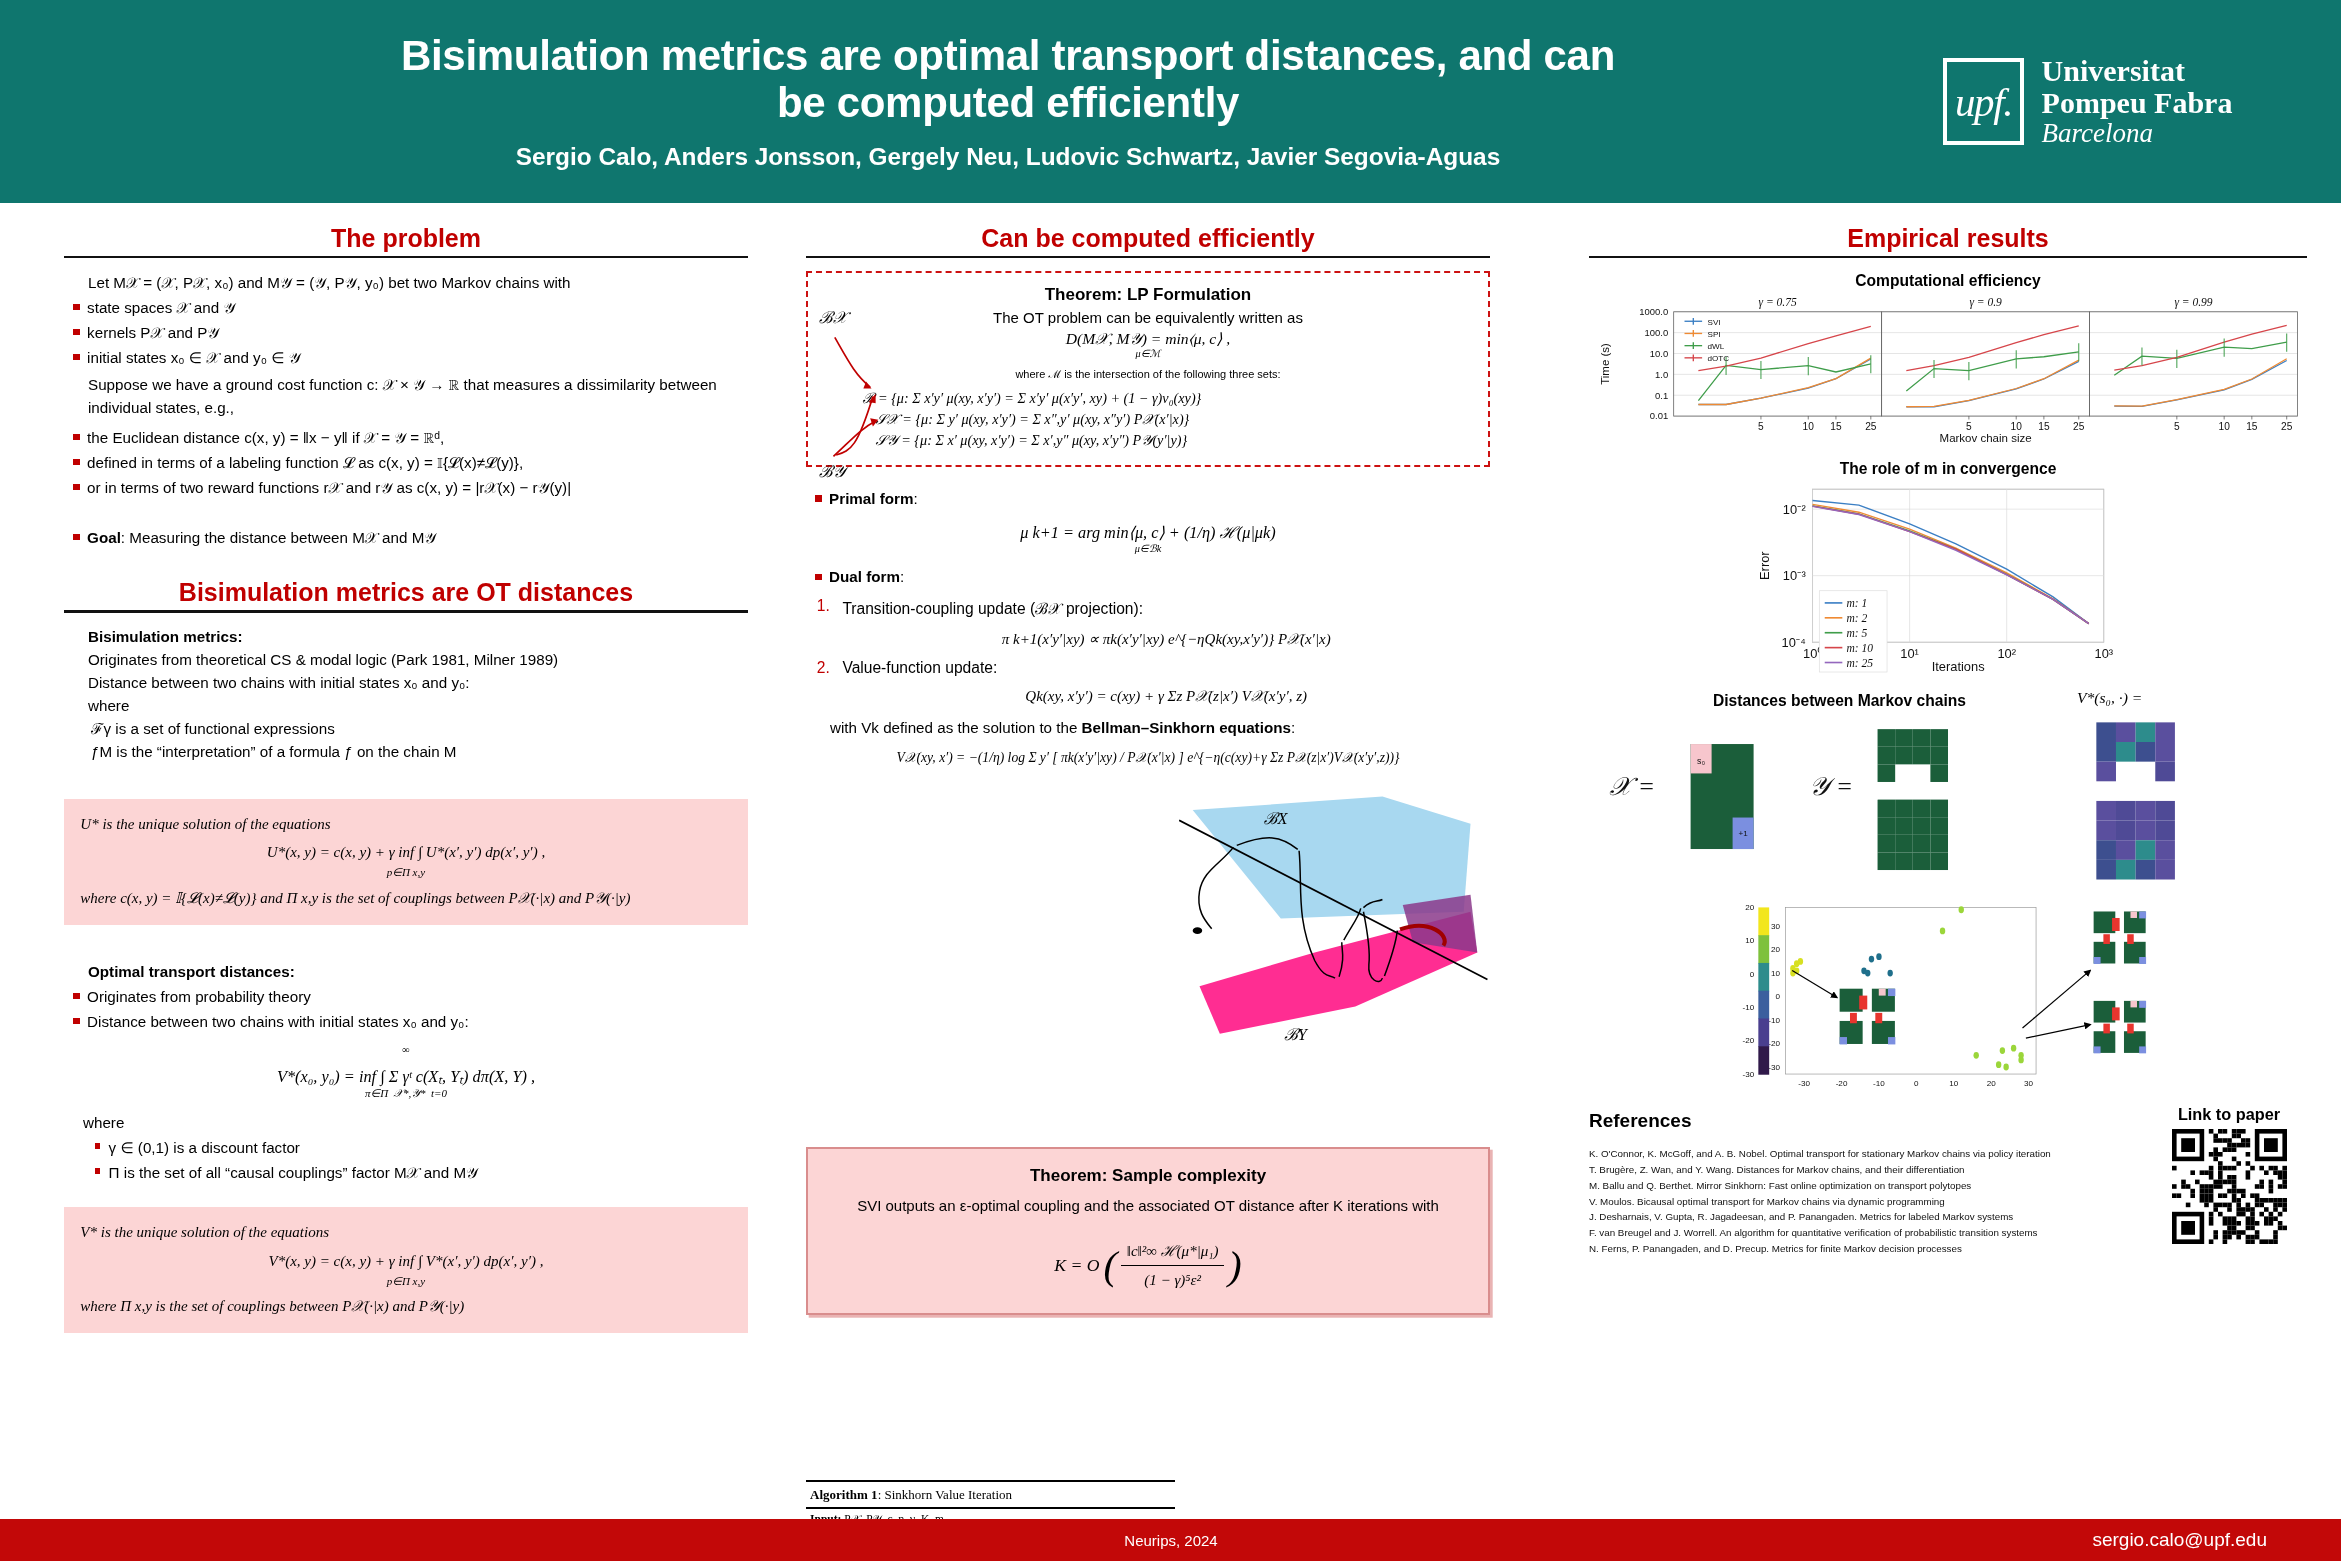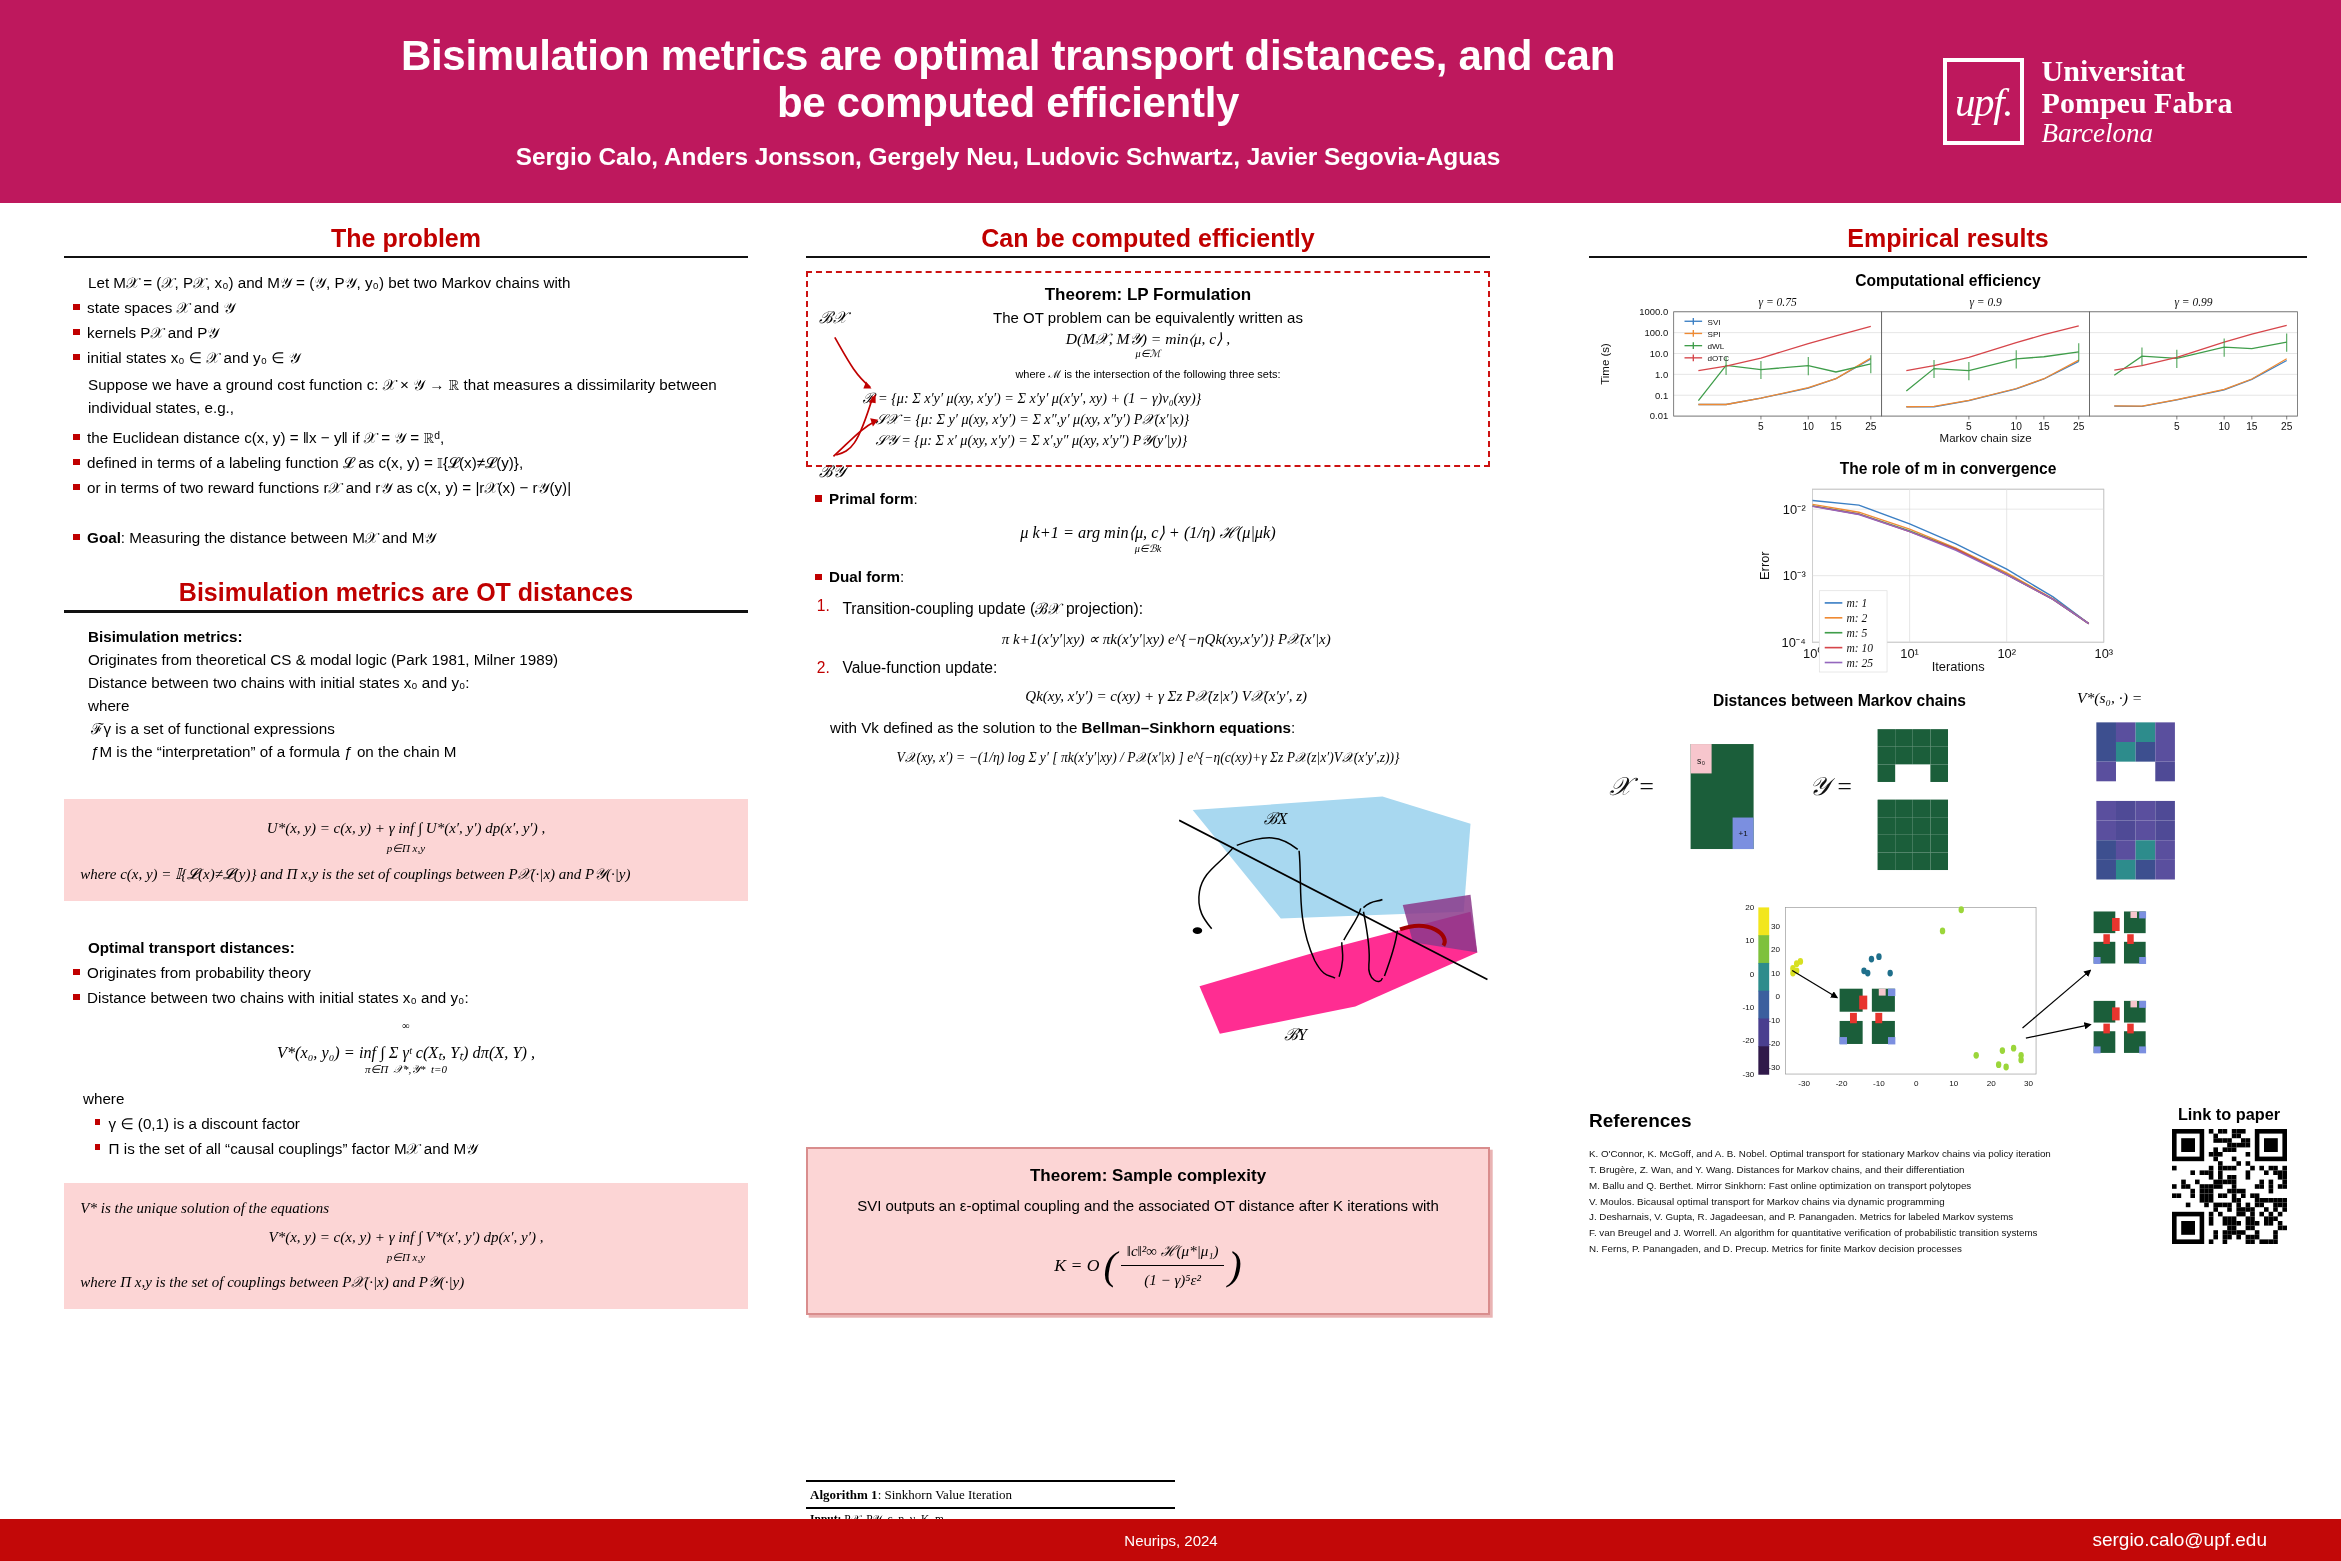--- a/index.html
+++ b/index.html
@@ -2,21 +2,21 @@
 <html style="font-size:11px"><head>
 <meta charset="utf-8">
 <style>
   * { box-sizing: border-box; margin: 0; padding: 0; }
   html, body { width: 2342px; height: 1561px; background: #ffffff; }
   body { font-family: "Liberation Sans", sans-serif; overflow: hidden; }
 
   
   #header {
     position: absolute; left: 0; top: 0; width: 2342px; height: 203px;
-    background: #be185d;
+    background: #0f766e;
     display: flex; align-items: center;
   }
   #header-text { flex: 1; text-align: center; padding-left: 81px; }
   #poster-title {
     color: #ffffff; font-weight: bold; font-size: 42px; line-height: 1.12;
     letter-spacing: -0.3px;
   }
   #poster-authors {
     color: #ffffff; font-weight: bold; font-size: 24.4px; margin-top: 17.6px;
   }
@@ -169,20 +169,21 @@
   <div class="body-text" style="font-weight:bold;">Bisimulation metrics:</div>
   <div class="body-text">Originates from theoretical CS &amp; modal logic (Park 1981, Milner 1989)</div>
   <div class="body-text">Distance between two chains with initial states x₀ and y₀:</div>
 
 
   <div class="body-text">where</div>
   <div class="body-text" style="margin-left:27px;">ℱγ is a set of functional expressions</div>
   <div class="body-text" style="margin-left:27px;">ƒM is the “interpretation” of a formula ƒ on the chain M</div>
 
   <div class="pinkbox" style="margin-top:35px;">
+    <div class="eq">U* is the unique solution of the equations</div>
     <div class="eq" style="text-align:center;margin:4.1px 0;">
       <span>U*(x, y) = c(x, y) + γ inf ∫ U*(x′, y′) dp(x′, y′) ,</span>
       <div style="font-size:11px;">p∈Π x,y</div>
     </div>
     <div class="eq">where c(x, y) = 𝕀{𝓛(x)≠𝓛(y)} and Π x,y is the set of couplings between P𝒳(·|x) and P𝒴(·|y)</div>
   </div>
 
   <div style="height:35px;"></div>
 
   <div class="body-text" style="font-weight:bold;">Optimal transport distances:</div>

